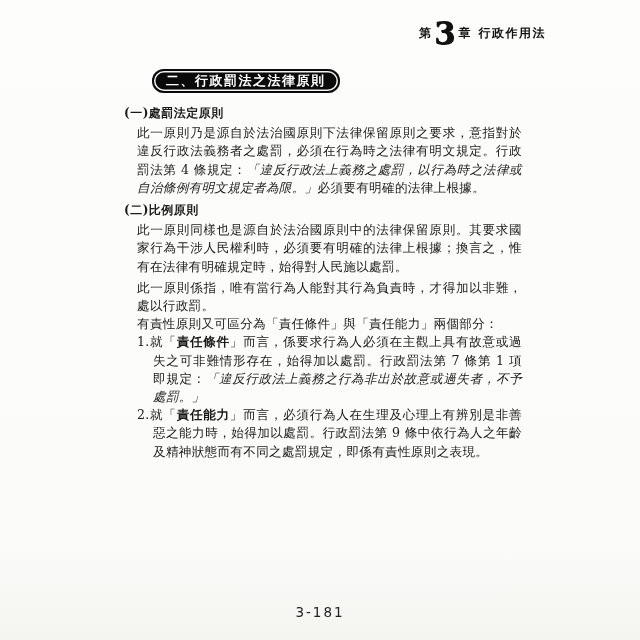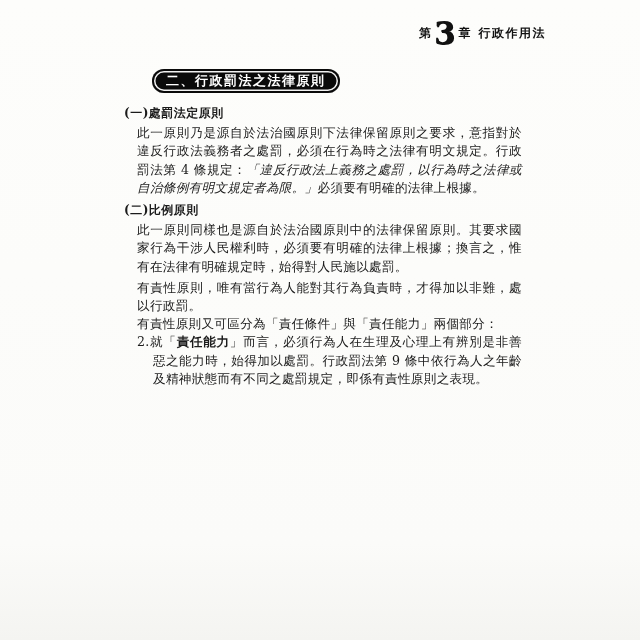--- a/index.html
+++ b/index.html
@@ -95,21 +95,25 @@
       <p class="pbody"><span>此一原則乃是源自於法治國原則下法律保留原則之要求，意指對於違反行政法義務者之處罰，必須在行為時之法律有明文規定。行政罰法第 4 條規定：</span><span class="quote">「違反行政法上義務之處罰，以行為時之法律或自治條例有明文規定者為限。」</span><span>必須要有明確的法律上根據。</span></p>
     </div>
 
     <div class="principle">
       <div class="heading">(二)比例原則</div>
       <p class="pbody">此一原則同樣也是源自於法治國原則中的法律保留原則。其要求國家行為干涉人民權利時，必須要有明確的法律上根據；換言之，惟有在法律有明確規定時，始得對人民施以處罰。</p>
     </div>
 
 
     <div class="principle">
-      <p class="pbody">有責性原則，唯有當行為人能對其行為負責時，才得加以非難，處以行政罰。</p>
+      <p class="pbody">此一原則係指，唯有當行為人能對其行為負責時，才得加以非難，處以行政罰。</p>
       <p class="sub">有責性原則又可區分為「責任條件」與「責任能力」兩個部分：</p>
+      <p class="item"><span>1.</span><span>就「</span><span class="term">責任條件</span><span>」而言，係要求行為人必須在主觀上具有故意或過失之可非難情形存在，始得加以處罰。行政罰法第 7 條第 1 項即規定：</span><span class="quote">「違反行政法上義務之行為非出於故意或過失者，不予處罰。」</span></p>
       <p class="item"><span>2.</span><span>就「</span><span class="term">責任能力</span><span>」而言，必須行為人在生理及心理上有辨別是非善惡之能力時，始得加以處罰。行政罰法第 9 條中依行為人之年齡及精神狀態而有不同之處罰規定，即係有責性原則之表現。</span></p>
     </div>
 
   </div>
 
+  <div class="footer">
+    <span>3-181</span>
+  </div>
 
 </div>
 
 </body></html>

